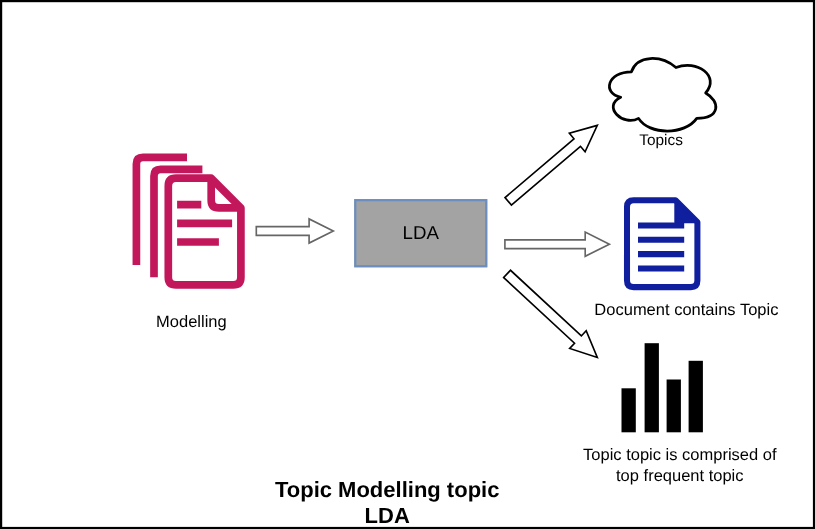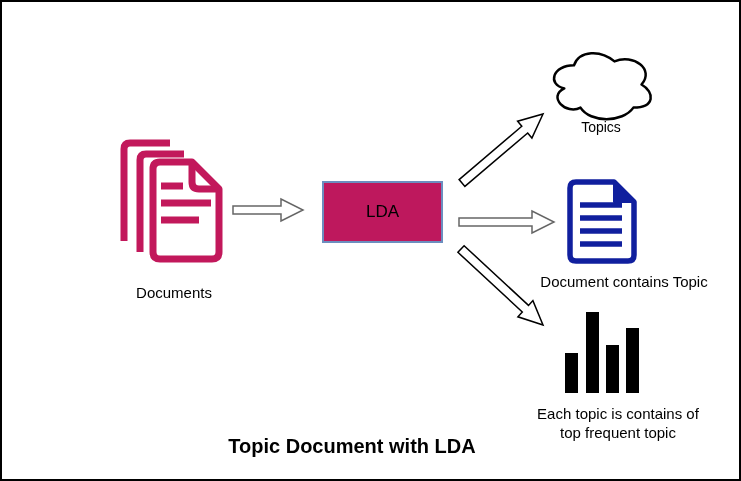--- a/index.html
+++ b/index.html
@@ -27,21 +27,21 @@
   }
   .label-documents   { left: 110px; top: 281px; width: 124px; }
   .label-topics      { left: 545px; top: 72px;  width: 108px; font-size: 14px; margin-top: 44px; }
   .label-doc-topic   { left: 482px; top: 270px; width: 280px; }
   .label-bar-chart   { left: 486px; top: 402px; width: 260px; }
   .lda-box {
     position: absolute;
     left: 320px; top: 179px;
     width: 121px; height: 62px;
     box-sizing: border-box;
-    background: #be185d;
+    background: #a3a3a3;
     border: 2px solid #6C8EBF;
     display: flex;
     align-items: center;
     justify-content: center;
     font-size: 17px;
     color: #000000;
   }
   .diagram-title {
     position: absolute;
     left: 225px; top: 433px;
@@ -113,24 +113,24 @@
       <rect x="624" y="326" width="13" height="65"></rect>
     </g>
   </svg>
 
   <div class="lda-box">
     <span>LDA</span>
   </div>
 
   <div class="label label-topics">Topics</div>
 
-  <div class="label label-documents">Documents</div>
+  <div class="label label-documents">Modelling</div>
 
   <div class="label label-doc-topic">Document contains Topic</div>
 
   <div class="label label-bar-chart">
-    <span>Each topic is contains of</span><br>
+    <span>Topic topic is comprised of</span><br>
     <span>top frequent topic</span>
   </div>
 
-  <div class="diagram-title">Topic Document with LDA</div>
+  <div class="diagram-title">Topic Modelling topic LDA</div>
 
 </div>
 
 </body></html>

